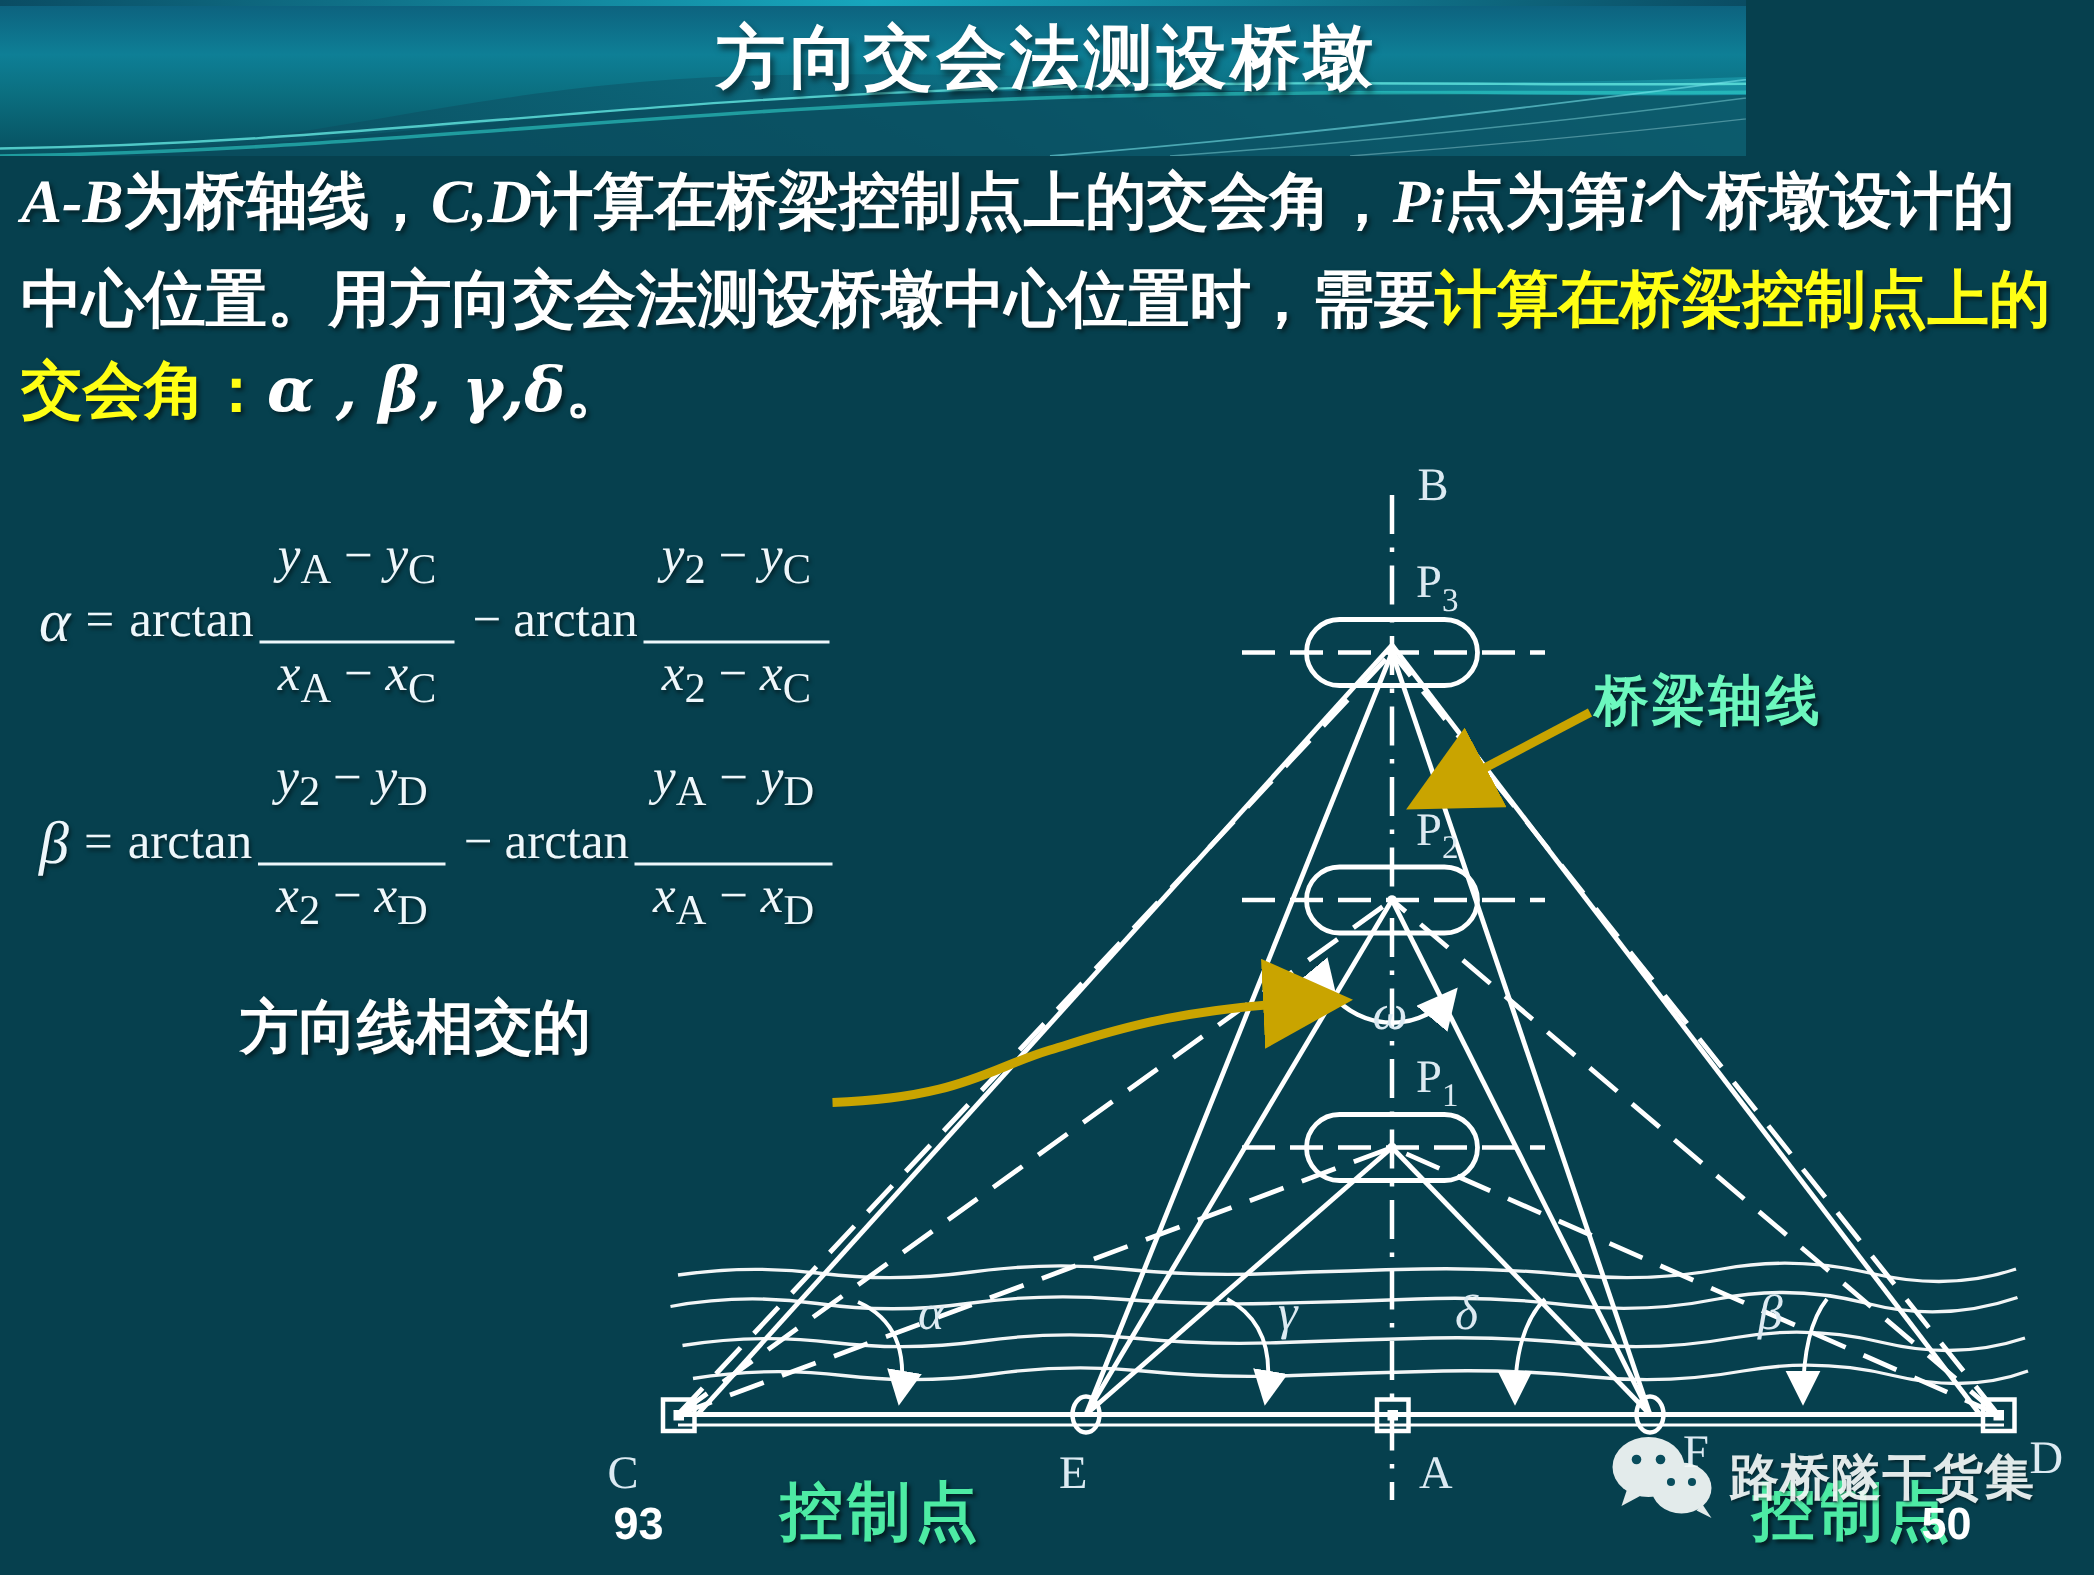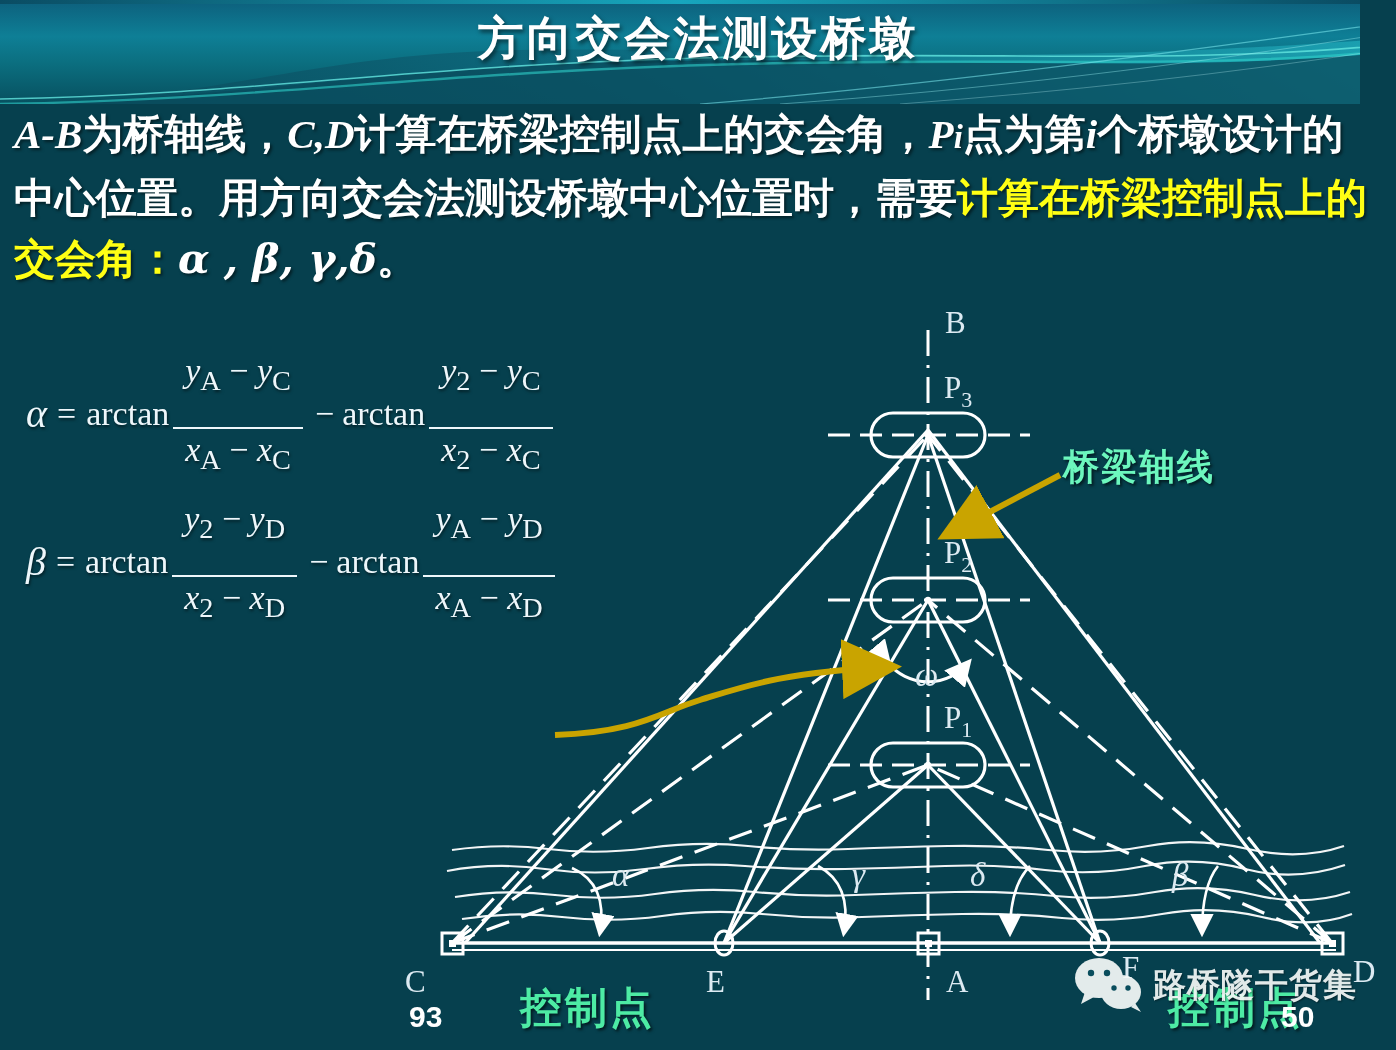--- a/index.html
+++ b/index.html
@@ -6,21 +6,21 @@
   #stage{
     position:relative;
     width:1396px;height:1050px;
     overflow:hidden;
     background:#06404e;
     font-family:"Liberation Sans","DejaVu Sans",sans-serif;
   }
 
   
   #banner{
-    position:absolute;left:0;top:0;width:1360px;height:104px;
+    position:absolute;left:0;top:0;width:1164px;height:104px;
     overflow:hidden;
     background:linear-gradient(180deg,#0d5f7c 0%,#0e7f96 35%,#0b6f80 60%,#07505f 100%);
   }
   #banner .toprule{
     position:absolute;left:0;top:0;width:100%;height:4px;
     background:linear-gradient(90deg,#0a4c63,#17a6bd,#0a4c63);
   }
   #banner svg{position:absolute;left:0;top:0;}
   #title{
     position:absolute;left:0;top:8px;width:1396px;
@@ -292,20 +292,21 @@
 
     <text class="mathlbl gk" x="612" y="886">α</text>
     <text class="mathlbl gk" x="852" y="886">γ</text>
     <text class="mathlbl gk" x="970" y="886">δ</text>
     <text class="mathlbl gk" x="1172" y="886">β</text>
   </svg>
 
   <div id="lbl-axis">桥梁轴线</div>
 
   <div id="note90">
+    <div>方向线相交的</div>
   </div>
 
   <div class="lbl-ctrl" id="lbl-ctrl-left">控制点</div>
   <div class="lbl-ctrl" id="lbl-ctrl-right">控制点</div>
 
   <div class="pagenum" id="pn-left">93</div>
   <div class="pagenum" id="pn-right">50</div>
 
   <div id="wm">
     <svg width="74" height="58" viewBox="0 0 74 58">

